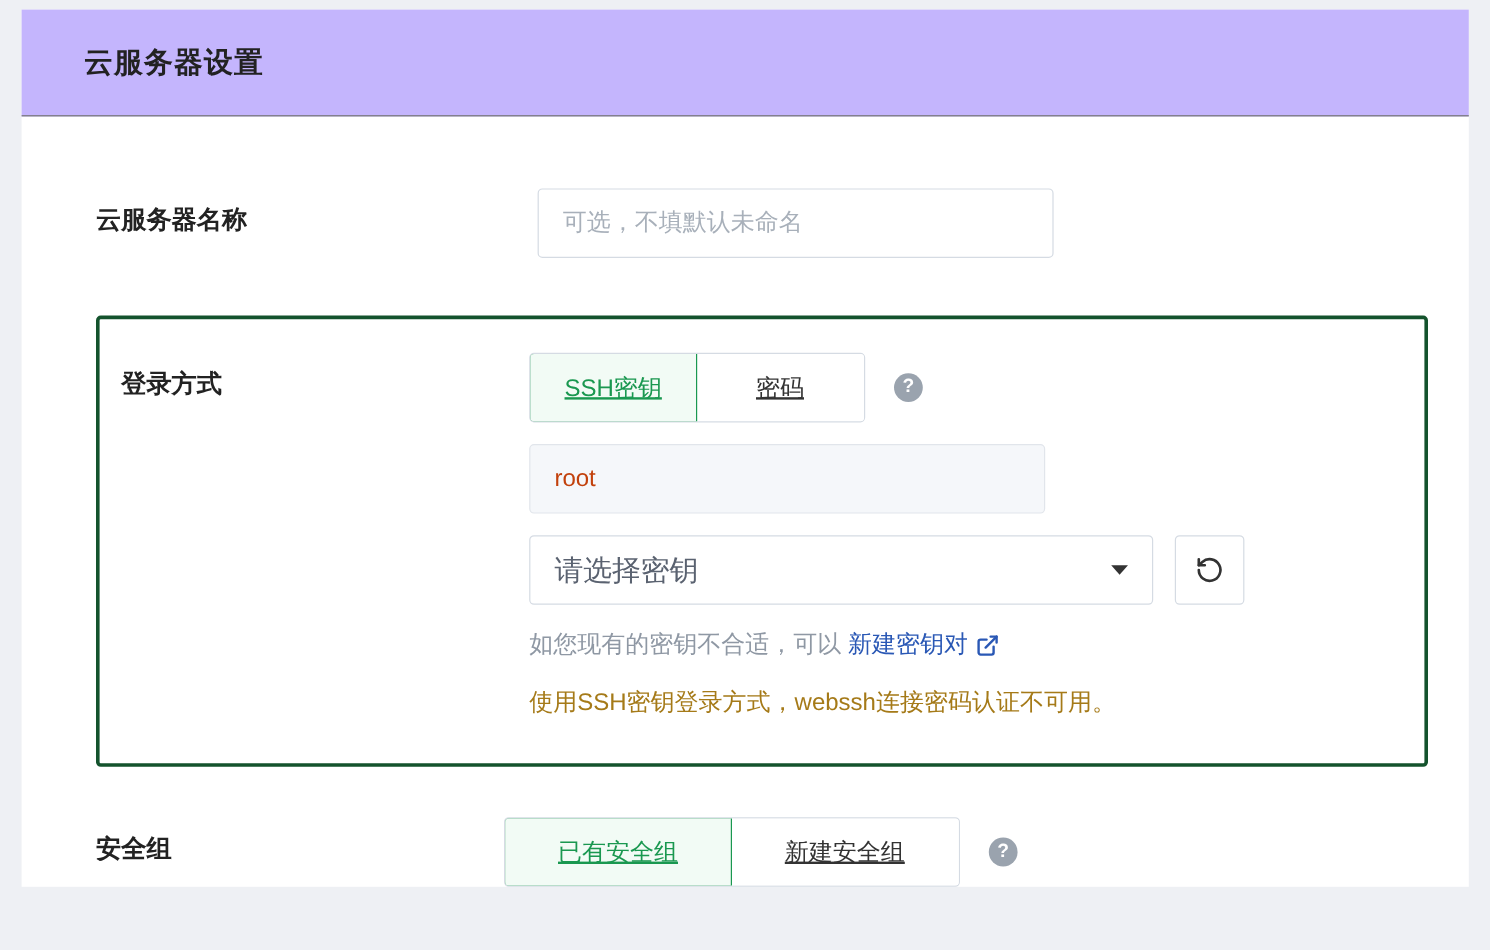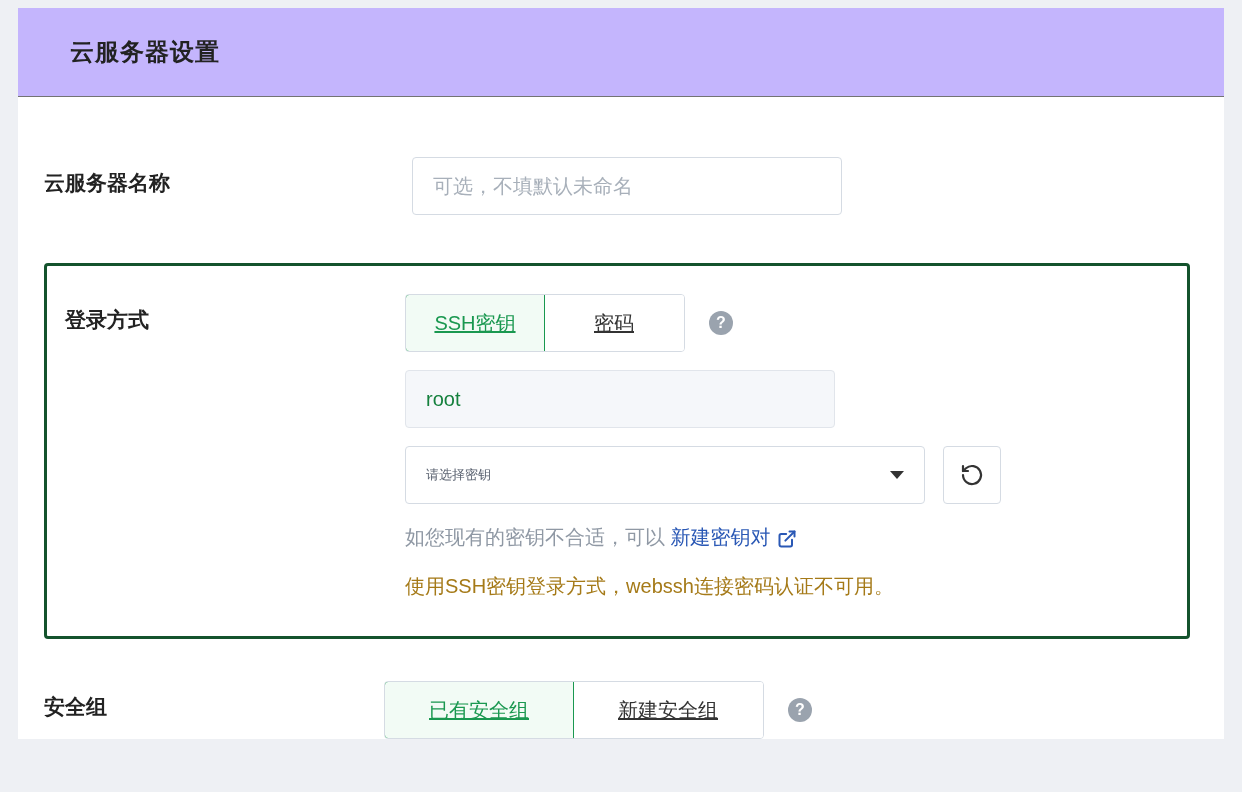--- a/index.html
+++ b/index.html
@@ -23,21 +23,21 @@
       padding: 28px 0 28px 52px;
       border-bottom: 1px solid #737373;
     }
     .header-title {
       font-size: 24px;
       font-weight: 600;
       color: #222;
       letter-spacing: 1px;
     }
     .body {
-      padding: 60px 34px 0 26px;
+      padding: 60px 34px 0 62px;
     }
     .row {
       display: flex;
       align-items: flex-start;
       margin-bottom: 48px;
     }
     .row-label {
       width: 340px;
       font-size: 21px;
       font-weight: 600;
@@ -119,21 +119,21 @@
       font-size: 16px;
       font-weight: 700;
       cursor: pointer;
     }
     .readonly-field {
       width: 430px;
       height: 58px;
       border: 1px solid #e1e5eb;
       border-radius: 4px;
       background: #f5f7fa;
-      color: #15803d;
+      color: #c2410c;
       font-size: 20px;
       display: flex;
       align-items: center;
       padding: 0 20px;
     }
     .select-row {
       display: flex;
       align-items: center;
       gap: 18px;
     }
@@ -141,21 +141,21 @@
       width: 520px;
       height: 58px;
       border: 1px solid #d5dbe3;
       border-radius: 4px;
       background: #fff;
       display: flex;
       align-items: center;
       justify-content: space-between;
       padding: 0 20px;
       cursor: pointer;
-      font-size: 13px;
+      font-size: 24px;
       color: #5a6270;
     }
     .caret-down {
       width: 0; height: 0;
       border-left: 7px solid transparent;
       border-right: 7px solid transparent;
       border-top: 8px solid #333;
     }
     .refresh-btn {
       width: 58px;

